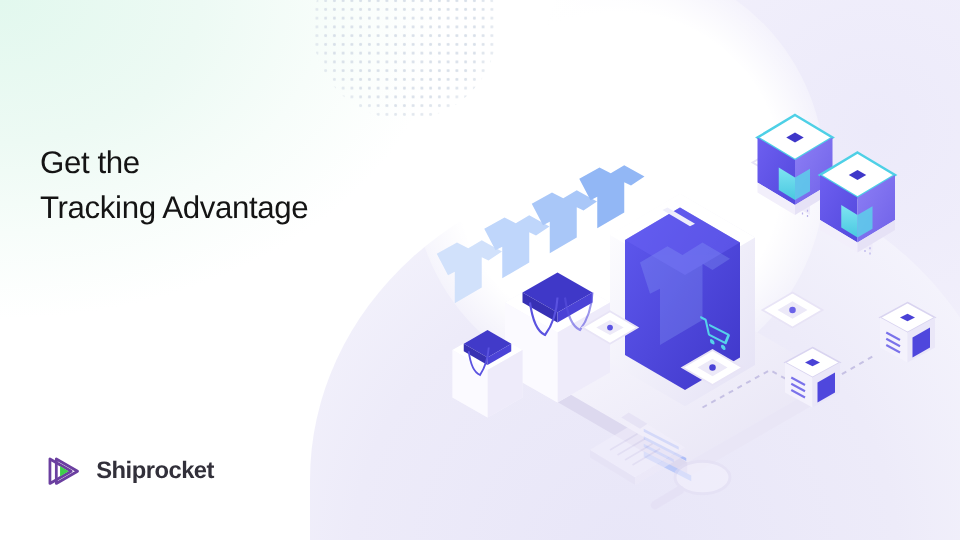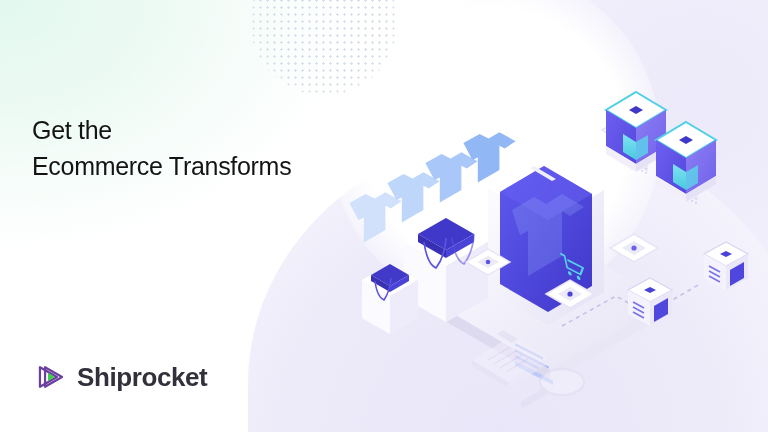--- a/index.html
+++ b/index.html
@@ -82,21 +82,21 @@
     letter-spacing:-0.6px;
   }
 
   
   .logo {
     position:absolute; left:34px; top:360px;
     display:flex; align-items:center; gap:9px;
   }
   .logo-mark { width:34px; height:34px; display:block; }
   .logo-word {
-    font-size:26px; font-weight:700; letter-spacing:-0.4px;
+    font-size:19px; font-weight:700; letter-spacing:-0.4px;
     color:#32303a;
   }
 
   
   .art { position:absolute; left:348px; top:30px; width:420px; height:402px; }
   .art svg { display:block; width:100%; height:100%; }
 </style>
 </head>
 <body>
 
@@ -104,21 +104,21 @@
 
   <div class="bg-mint"></div>
   <div class="bg-lav-right"></div>
   <div class="bg-lav-arc"></div>
   <div class="bg-lav-bottom"></div>
   <div class="bg-white-veil"></div>
   <div class="dot-circle"></div>
 
   <div class="copy">
     <div class="line">Get the</div>
-    <div class="line">Ecommerce Transforms</div>
+    <div class="line">Tracking Advantage</div>
   </div>
 
   <div class="logo">
     <span>
       <svg class="logo-mark" viewBox="0 0 40 40" fill="none">
         <path d="M7 8.5 L7 31.5 L27 20 Z" stroke="#6b3fa0" stroke-width="2.6" stroke-linejoin="round" fill="none"></path>
         <path d="M13 8.5 L13 31.5 L33 20 Z" stroke="#6b3fa0" stroke-width="2.6" stroke-linejoin="round" fill="none"></path>
         <path d="M16.5 15 L16.5 25 L24.5 20 Z" fill="#3ecf4a"></path>
       </svg>
     </span>

